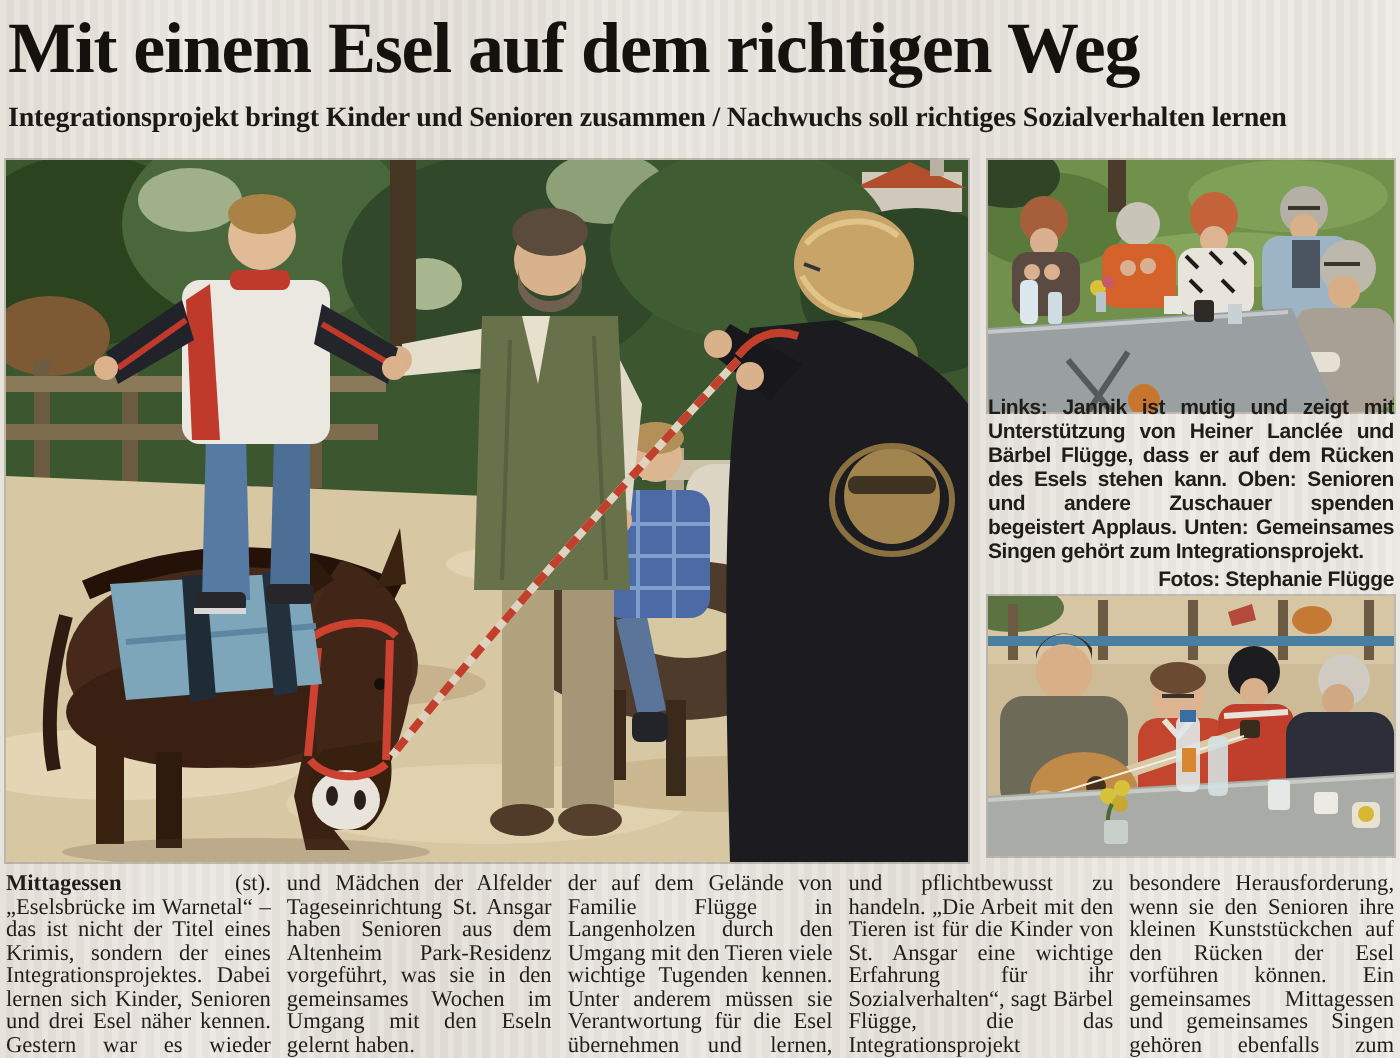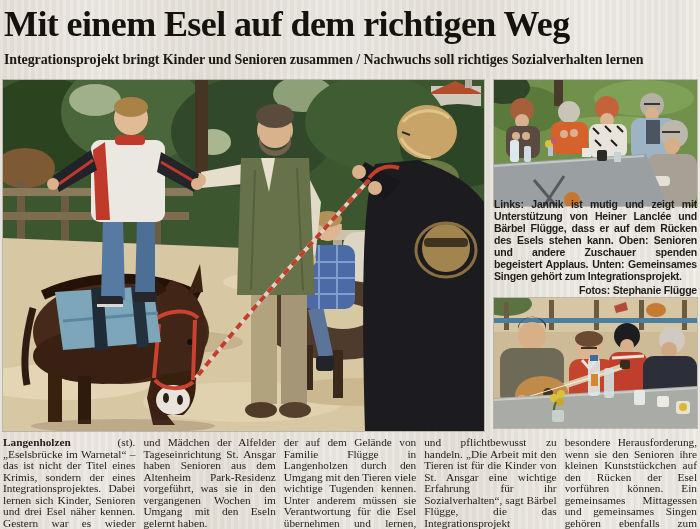--- a/index.html
+++ b/index.html
@@ -308,24 +308,24 @@
     <circle cx="67" cy="96" r="4" fill="#d9c238"></circle>
     <circle cx="66" cy="104" r="4" fill="#c8a82e"></circle>
     <path d="M62,104 q-4,8 0,14" stroke="#4a6a34" stroke-width="2" fill="none"></path>
     <rect x="58" y="112" width="12" height="12" rx="2" fill="#c8d0cc"></rect>
   </g>
 </svg>
 </div>
 
 <div class="bodytext">
   <div class="col">
-    <p class="cont"><b class="dl">Langenholzen</b><span> (st). „Eselsbrücke im Warnetal“ – das ist nicht der Titel eines Krimis, sondern der eines Integrationsprojektes. Dabei lernen sich Kinder, Senioren und drei Esel näher kennen. Gestern war es wieder soweit: Jungen</span></p>
-  </div>
-  <div class="col">
-    <p>und Mädchen der Alfelder Tageseinrichtung St. Ansgar haben Senioren aus dem Altenheim Park-Residenz vorgeführt, was sie in den vergangenen Wochen im Umgang mit den Eseln gelernt haben.</p>
+    <p class="cont"><b class="dl">Mittagessen</b><span> (st). „Eselsbrücke im Warnetal“ – das ist nicht der Titel eines Krimis, sondern der eines Integrationsprojektes. Dabei lernen sich Kinder, Senioren und drei Esel näher kennen. Gestern war es wieder soweit: Jungen</span></p>
+  </div>
+  <div class="col">
+    <p>und Mädchen der Alfelder Tageseinrichtung St. Ansgar haben Senioren aus dem Altenheim Park-Residenz vorgeführt, was sie in den gemeinsames Wochen im Umgang mit den Eseln gelernt haben.</p>
 
   </div>
   <div class="col">
     <p class="cont">der auf dem Gelände von Familie Flügge in Langenholzen durch den Umgang mit den Tieren viele wichtige Tugenden kennen. Unter anderem müssen sie Verantwortung für die Esel übernehmen und lernen, Vertrauen zu haben</p>
   </div>
   <div class="col">
     <p class="cont">und pflichtbewusst zu handeln. „Die Arbeit mit den Tieren ist für die Kinder von St. Ansgar eine wichtige Erfahrung für ihr Sozialverhalten“, sagt Bärbel Flügge, die das Integrationsprojekt ausgearbeitet hat. Für die Kinder sei es stets eine</p>
   </div>
   <div class="col">
     <p>besondere Herausforderung, wenn sie den Senioren ihre kleinen Kunststückchen auf den Rücken der Esel vorführen können. Ein gemeinsames Mittagessen und gemeinsames Singen gehören ebenfalls zum Integrationsprojekt.</p>

